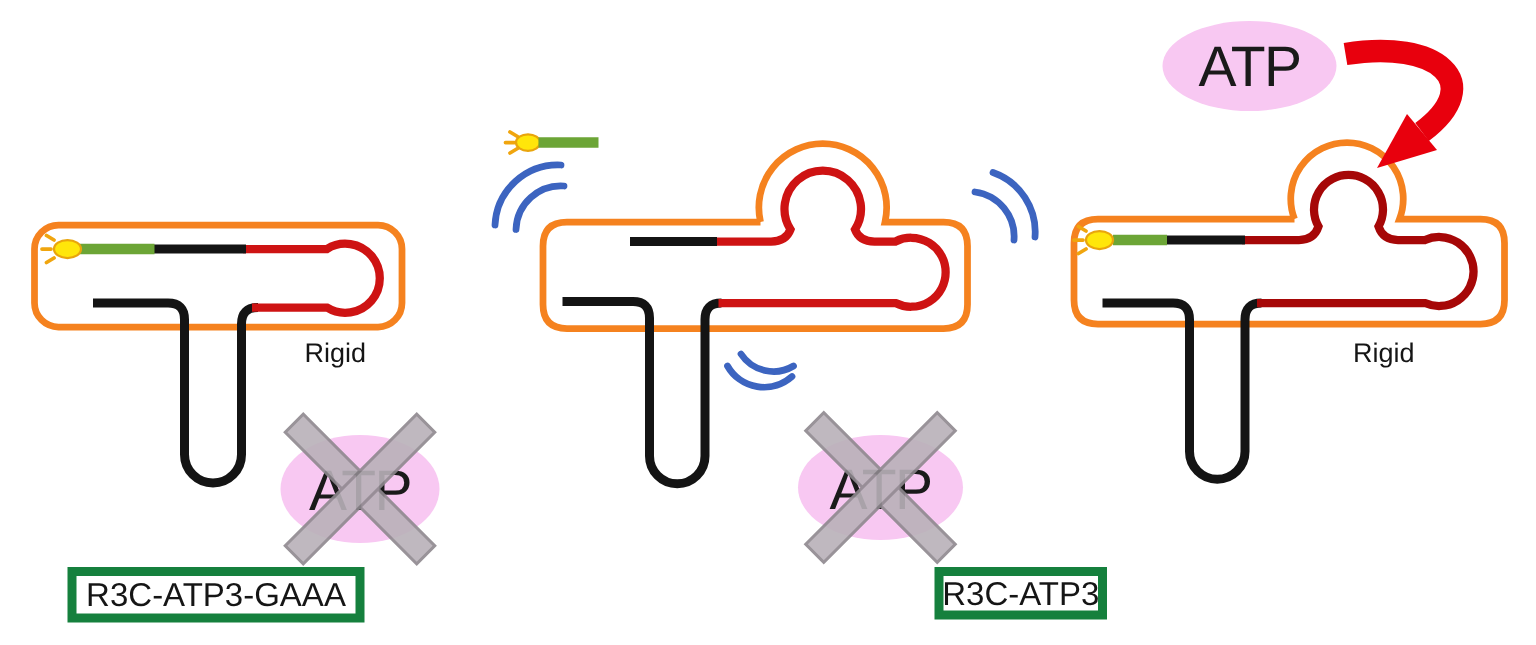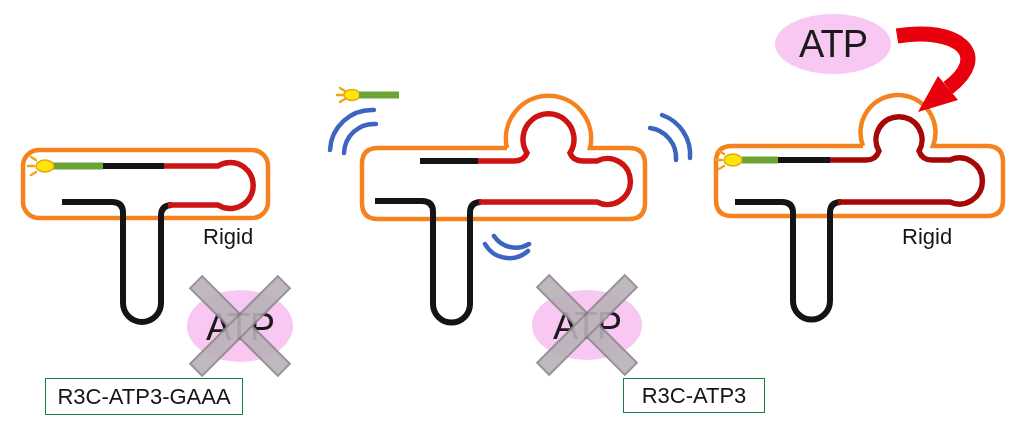--- a/index.html
+++ b/index.html
@@ -2,25 +2,25 @@
 <html><head>
 <meta charset="utf-8">
 <style>
   html,body{margin:0;padding:0;background:#fff;}
   .canvas{
     position:relative;width:1024px;height:430px;background:#ffffff;
     font-family:"Liberation Sans",sans-serif;overflow:hidden;
   }
   .canvas svg{position:absolute;left:0;top:0;}
   .state-label{
-    position:absolute;color:#151515;font-size:22px;line-height:1;
+    position:absolute;color:#151515;font-size:18px;line-height:1;
     white-space:nowrap;
   }
   .construct-box{
-    position:absolute;border:1px solid #15803d;background:#ffffff;
+    position:absolute;border:6px solid #15803d;background:#ffffff;
     color:#151515;font-size:22px;display:flex;align-items:center;
     justify-content:center;white-space:nowrap;box-sizing:border-box;
   }
   .atp-text{
     font-family:"Liberation Sans",sans-serif;font-size:38px;fill:#1a1a1a;
     letter-spacing:-1px;
   }
 </style>
 </head>
 <body>
@@ -121,15 +121,15 @@
         <path d="M 897 36 C 958 26 992 55 948 88" fill="none" stroke="#E8000D" stroke-width="15"></path>
         <polygon points="918,112 958,100 938,76" fill="#E8000D"></polygon>
       </g>
     </g>
   </svg>
 
   <div class="state-label" style="left:203px;top:226px;">Rigid</div>
   <div class="state-label" style="left:902px;top:226px;">Rigid</div>
 
   <div class="construct-box" style="left:45px;top:378px;width:198px;height:37px;">R3C-ATP3-GAAA</div>
-  <div class="construct-box" style="left:623px;top:378px;width:142px;height:35px;text-align:right;">R3C-ATP3</div>
+  <div class="construct-box" style="left:623px;top:378px;width:115px;height:35px;text-align:right;">R3C-ATP3</div>
 
 </div>
 
 </body></html>

